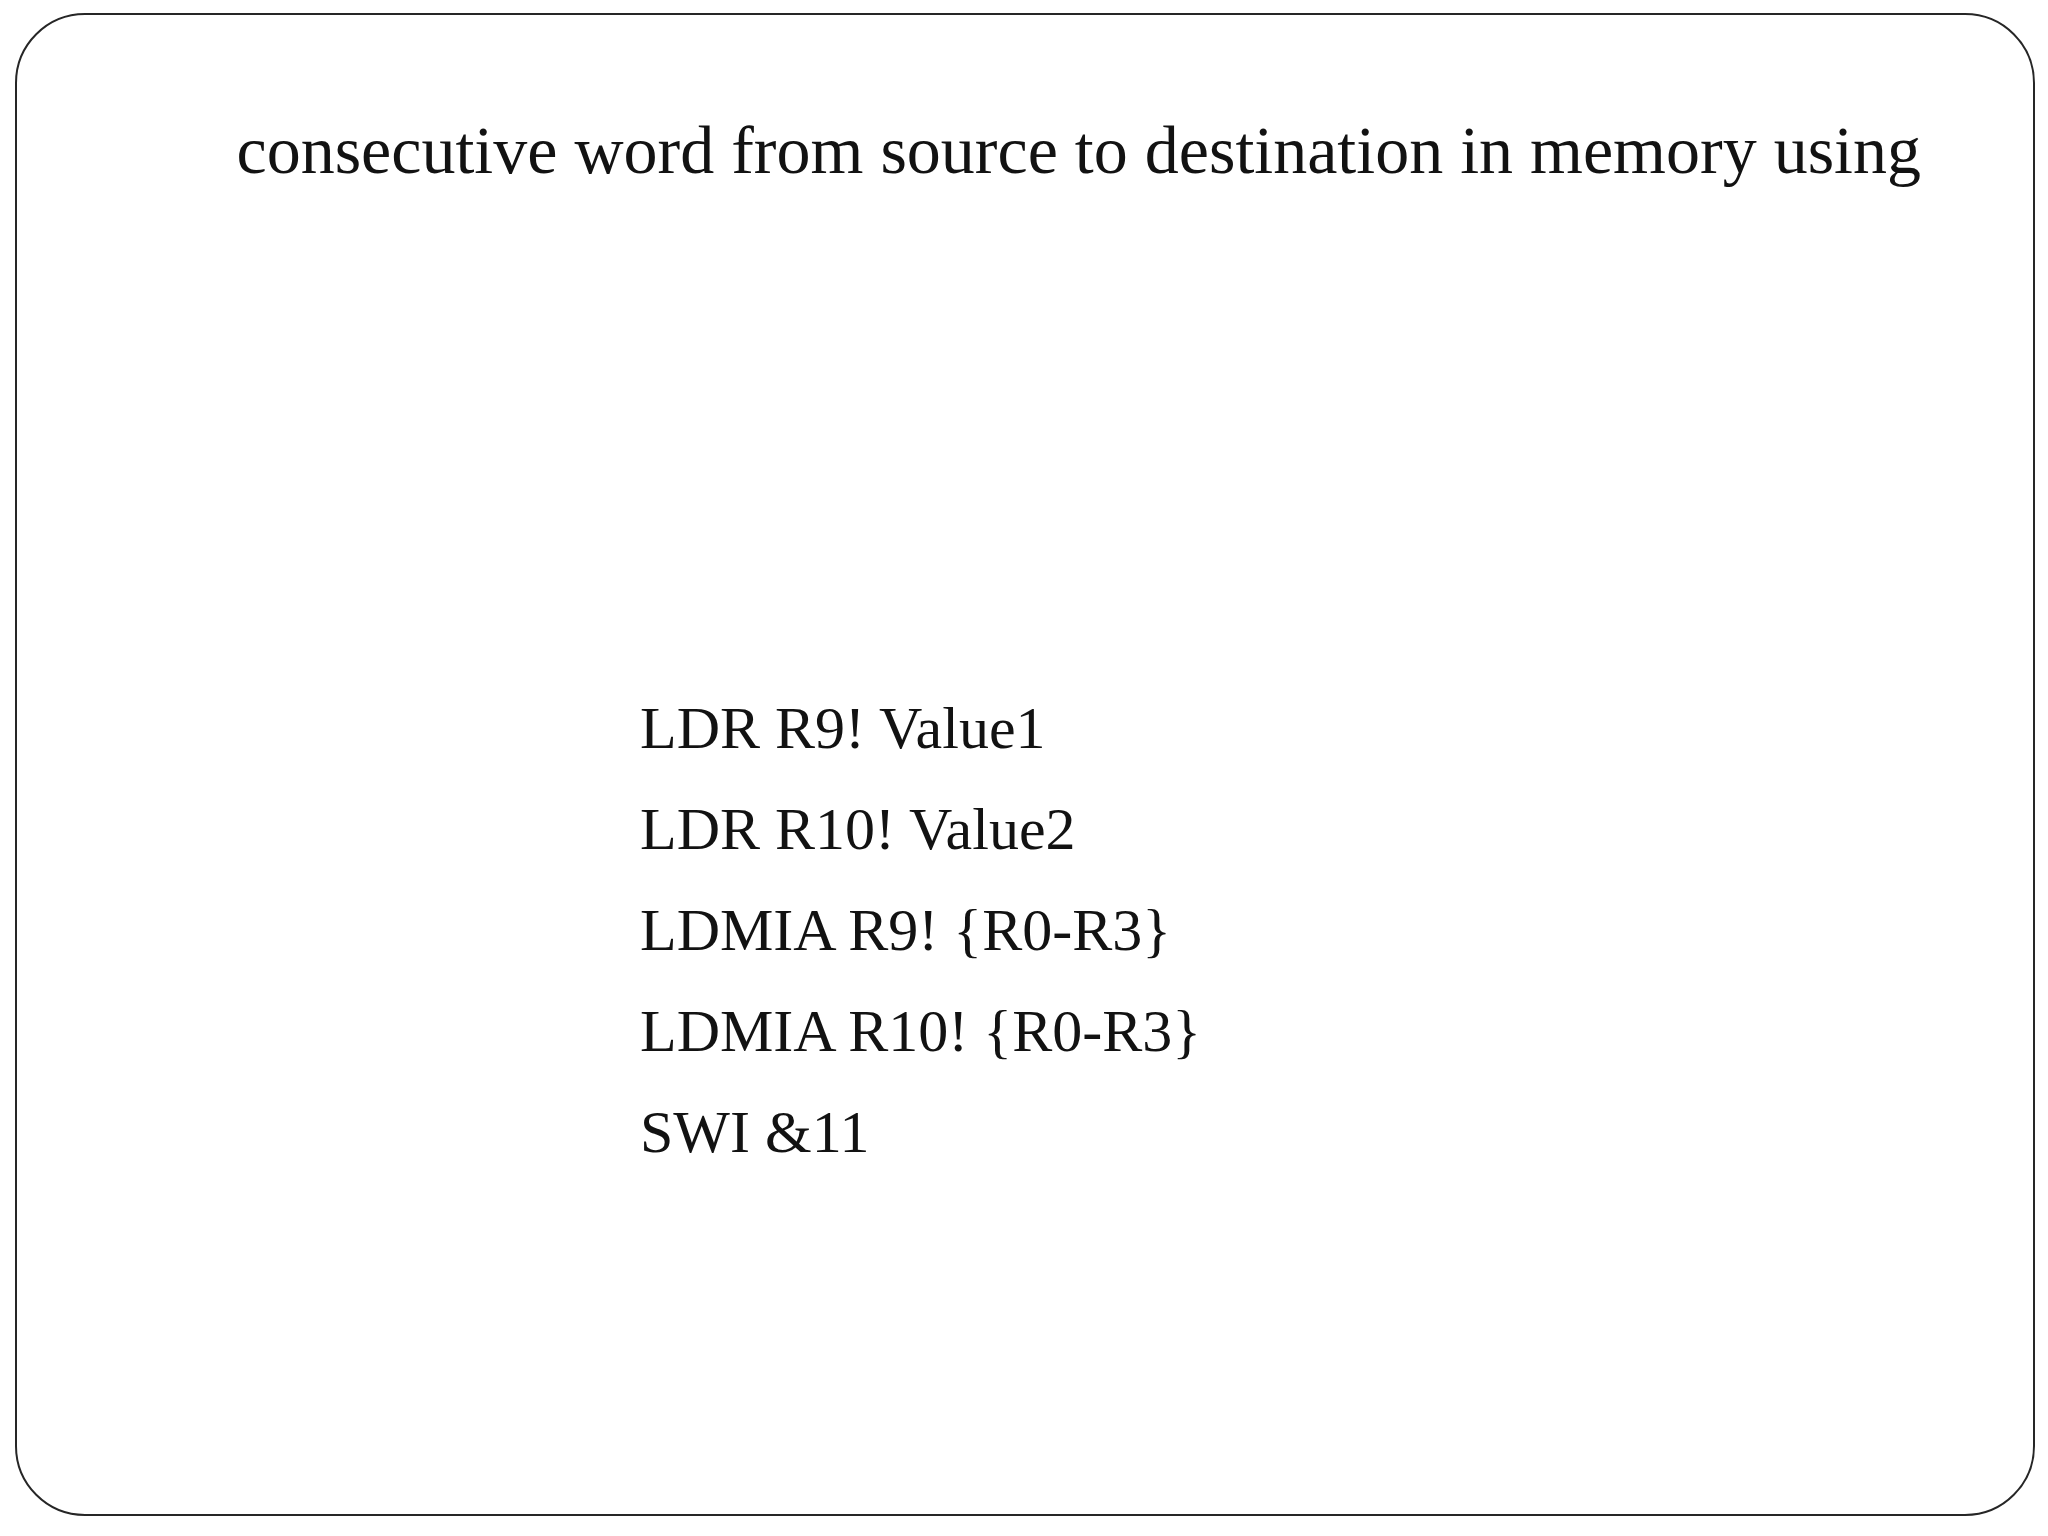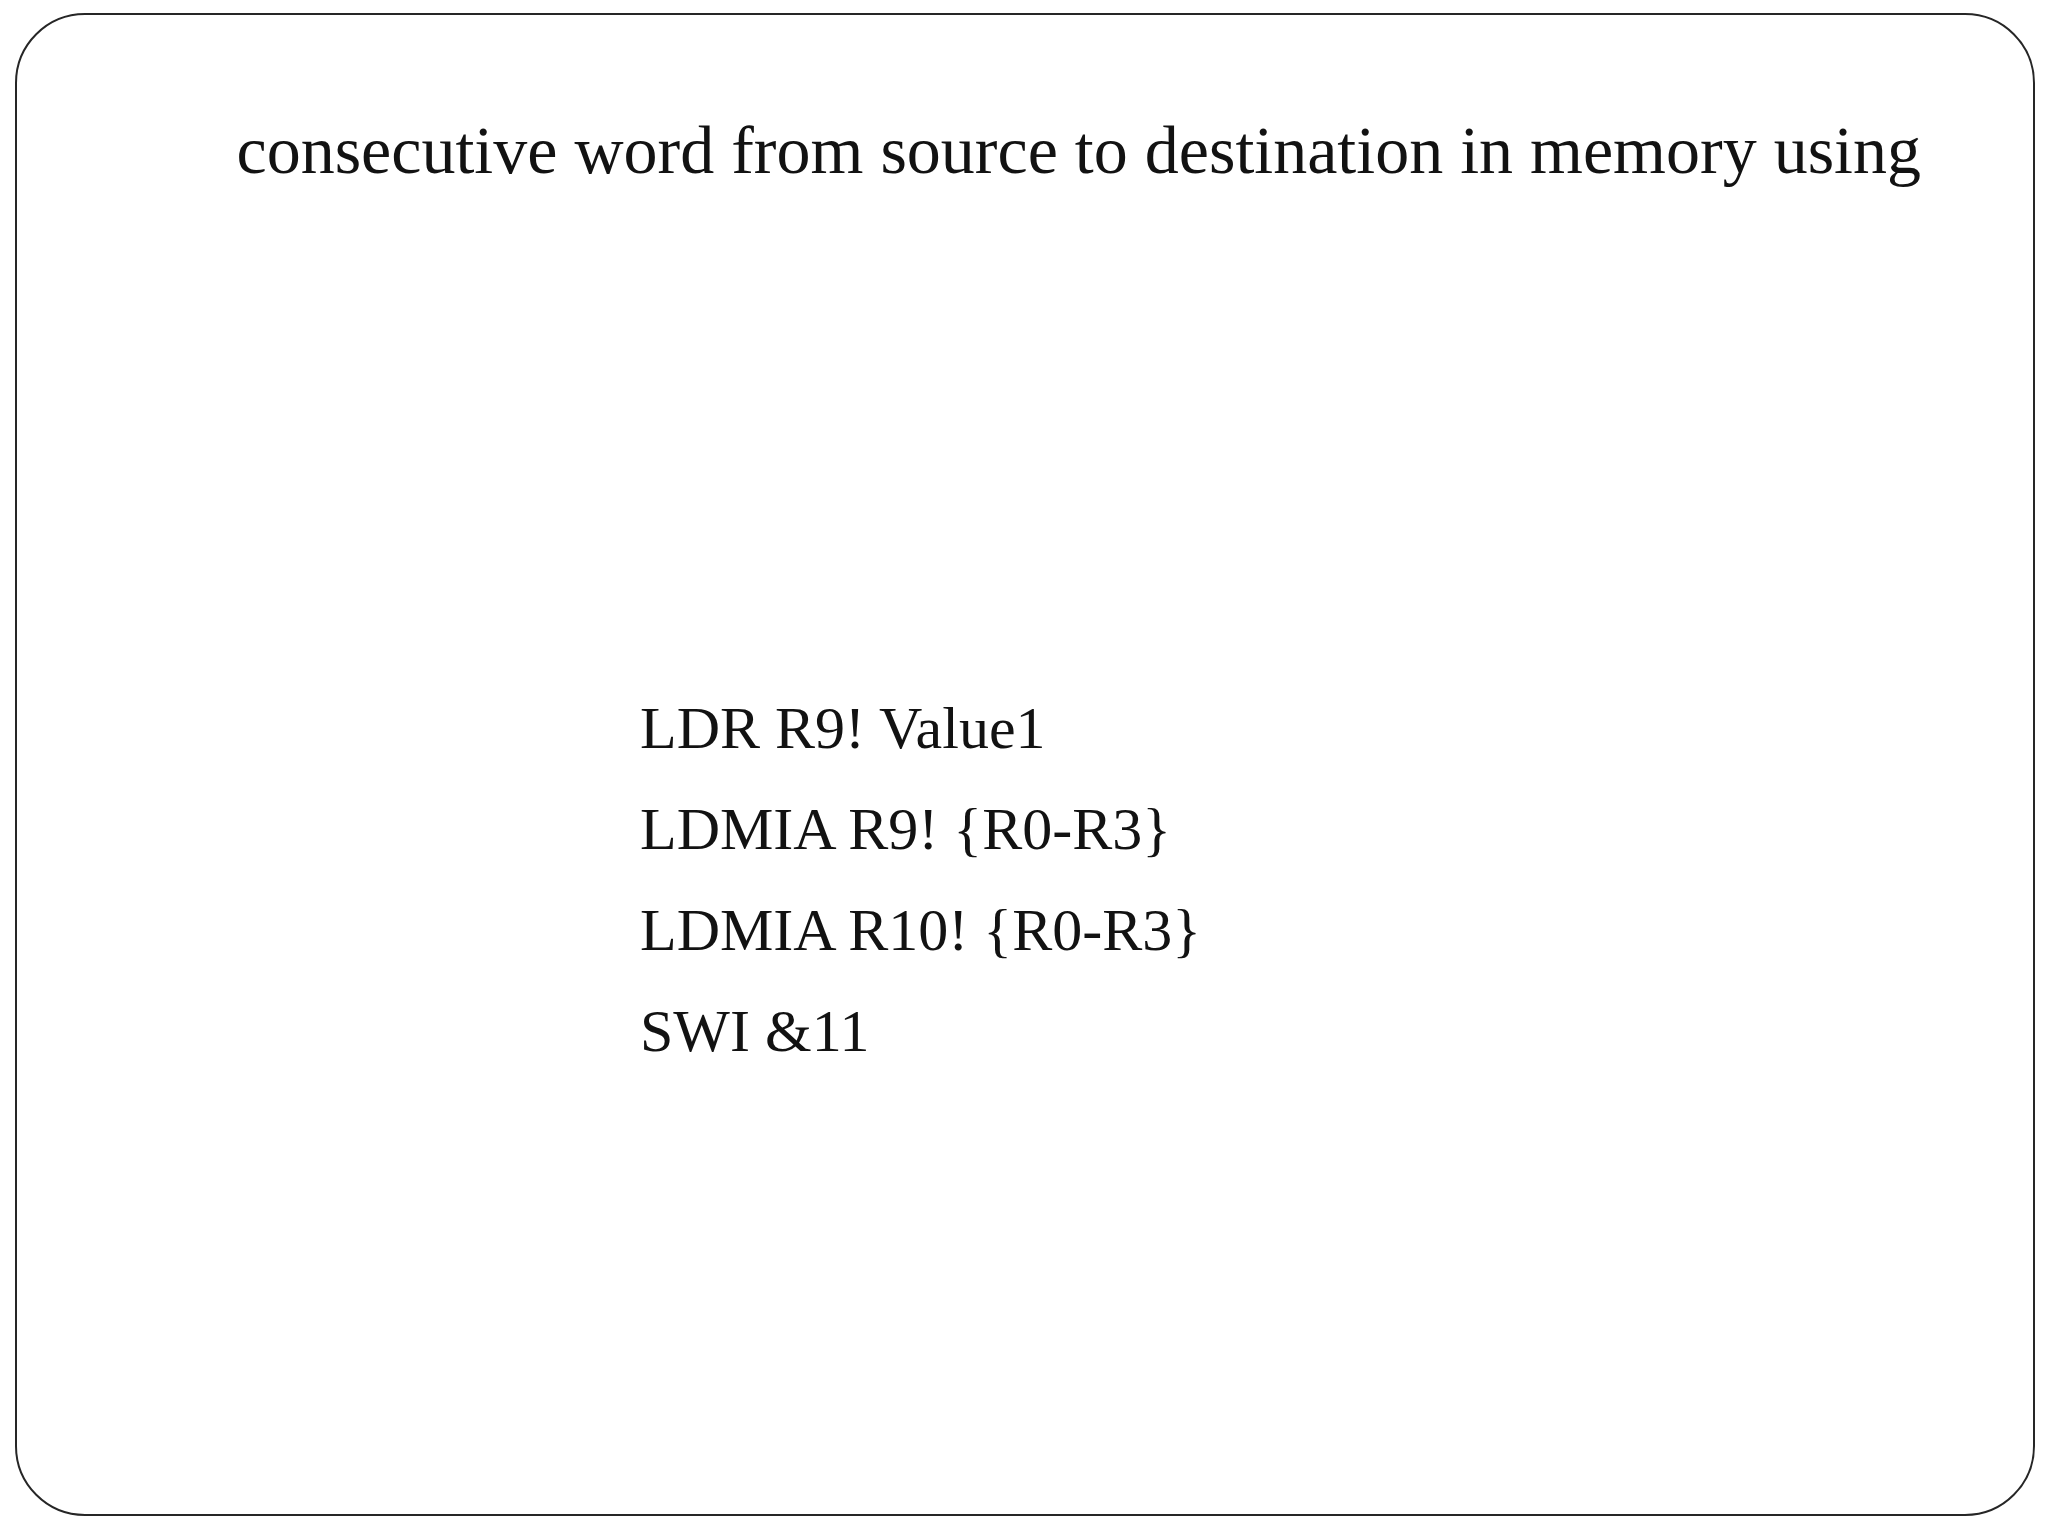--- a/index.html
+++ b/index.html
@@ -75,18 +75,19 @@
 
   <div class="title-block">
     <div class="title-line2">consecutive word from source to destination in memory using</div>
   </div>
 
   <div class="options-list">
   </div>
 
   <div class="code-block">
     <div class="code-line">LDR R9! Value1</div>
+    <div class="code-line">LDR R10! Value2</div>
     <div class="code-line">LDMIA R9! {R0-R3}</div>
     <div class="code-line">LDMIA R10! {R0-R3}</div>
     <div class="code-line">SWI &amp;11</div>
   </div>
 
 </div>
 
 </body></html>

